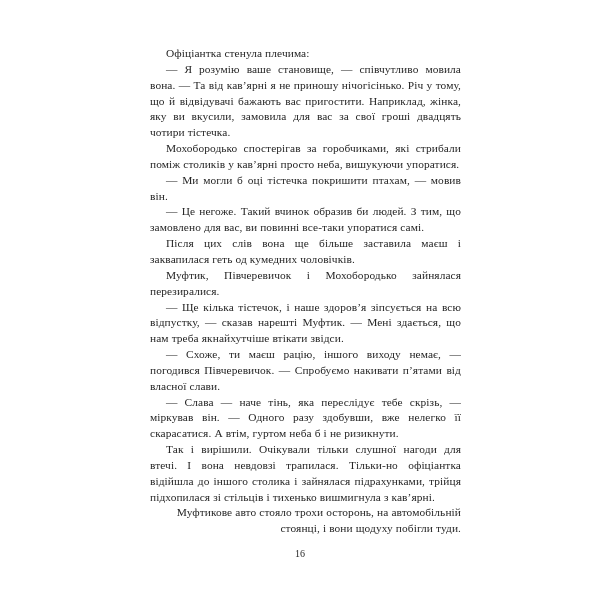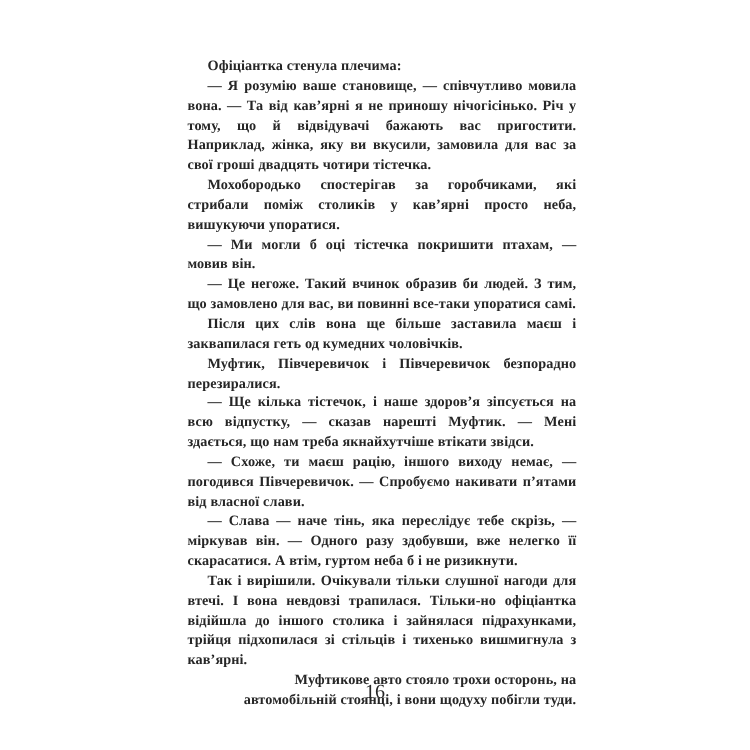--- a/index.html
+++ b/index.html
@@ -19,21 +19,20 @@
     width: 600px;
     height: 600px;
     background: #ffffff;
   }
 
   .text-block {
     position: absolute;
     left: 150px;
     top: 46px;
     width: 311px;
-    font-weight: bold;
   }
 
   .para {
     margin: 0;
     text-align: justify;
     text-justify: inter-word;
     text-indent: 16px;
     font-size: 11.4px;
     line-height: 15.85px;
     color: #262626;
@@ -45,39 +44,39 @@
   .para:last-of-type {
     text-align: right;
   }
 
   .page-number {
     position: absolute;
     left: 0;
     top: 547px;
     width: 600px;
     text-align: center;
-    font-size: 16px;
+    font-size: 10px;
     line-height: 14px;
     color: #262626;
     font-family: "Liberation Serif", "DejaVu Serif", serif;
   }
 </style>
 </head>
 <body>
 
 <div class="page">
 
   <div class="text-block">
     <p class="para">Офіціантка стенула плечима:</p>
     <p class="para">— Я розумію ваше становище, — співчутливо мовила вона. — Та від кав’ярні я не приношу нічогісінько. Річ у тому, що й відвідувачі бажають вас пригостити. Наприклад, жінка, яку ви вкусили, замовила для вас за свої гроші двадцять чотири тістечка.</p>
     <p class="para">Мохобородько спостерігав за горобчиками, які стрибали поміж столиків у кав’ярні просто неба, вишукуючи упоратися.</p>
     <p class="para">— Ми могли б оці тістечка покришити птахам, — мовив він.</p>
     <p class="para">— Це негоже. Такий вчинок образив би людей. З тим, що замовлено для вас, ви повинні все-таки упоратися самі.</p>
     <p class="para">Після цих слів вона ще більше заставила маєш і заквапилася геть од кумедних чоловічків.</p>
-    <p class="para">Муфтик, Півчеревичок і Півчеревичок безпорадно перезиралися.</p>
+    <p class="para">Муфтик, Півчеревичок і Мохобородько зайнялася перезиралися.</p>
     <p class="para">— Ще кілька тістечок, і наше здоров’я зіпсується на всю відпустку, — сказав нарешті Муфтик. — Мені здається, що нам треба якнайхутчіше втікати звідси.</p>
     <p class="para">— Схоже, ти маєш рацію, іншого виходу немає, — погодився Півчеревичок. — Спробуємо накивати п’ятами від власної слави.</p>
     <p class="para">— Слава — наче тінь, яка переслідує тебе скрізь, — міркував він. — Одного разу здобувши, вже нелегко її скарасатися. А втім, гуртом неба б і не ризикнути.</p>
     <p class="para">Так і вирішили. Очікували тільки слушної нагоди для втечі. І вона невдовзі трапилася. Тільки-но офіціантка відійшла до іншого столика і зайнялася підрахунками, трійця підхопилася зі стільців і тихенько вишмигнула з кав’ярні.</p>
     <p class="para">Муфтикове авто стояло трохи осторонь, на автомобільній стоянці, і вони щодуху побігли туди.</p>
   </div>
 
   <div class="page-number">16</div>
 
 </div>

